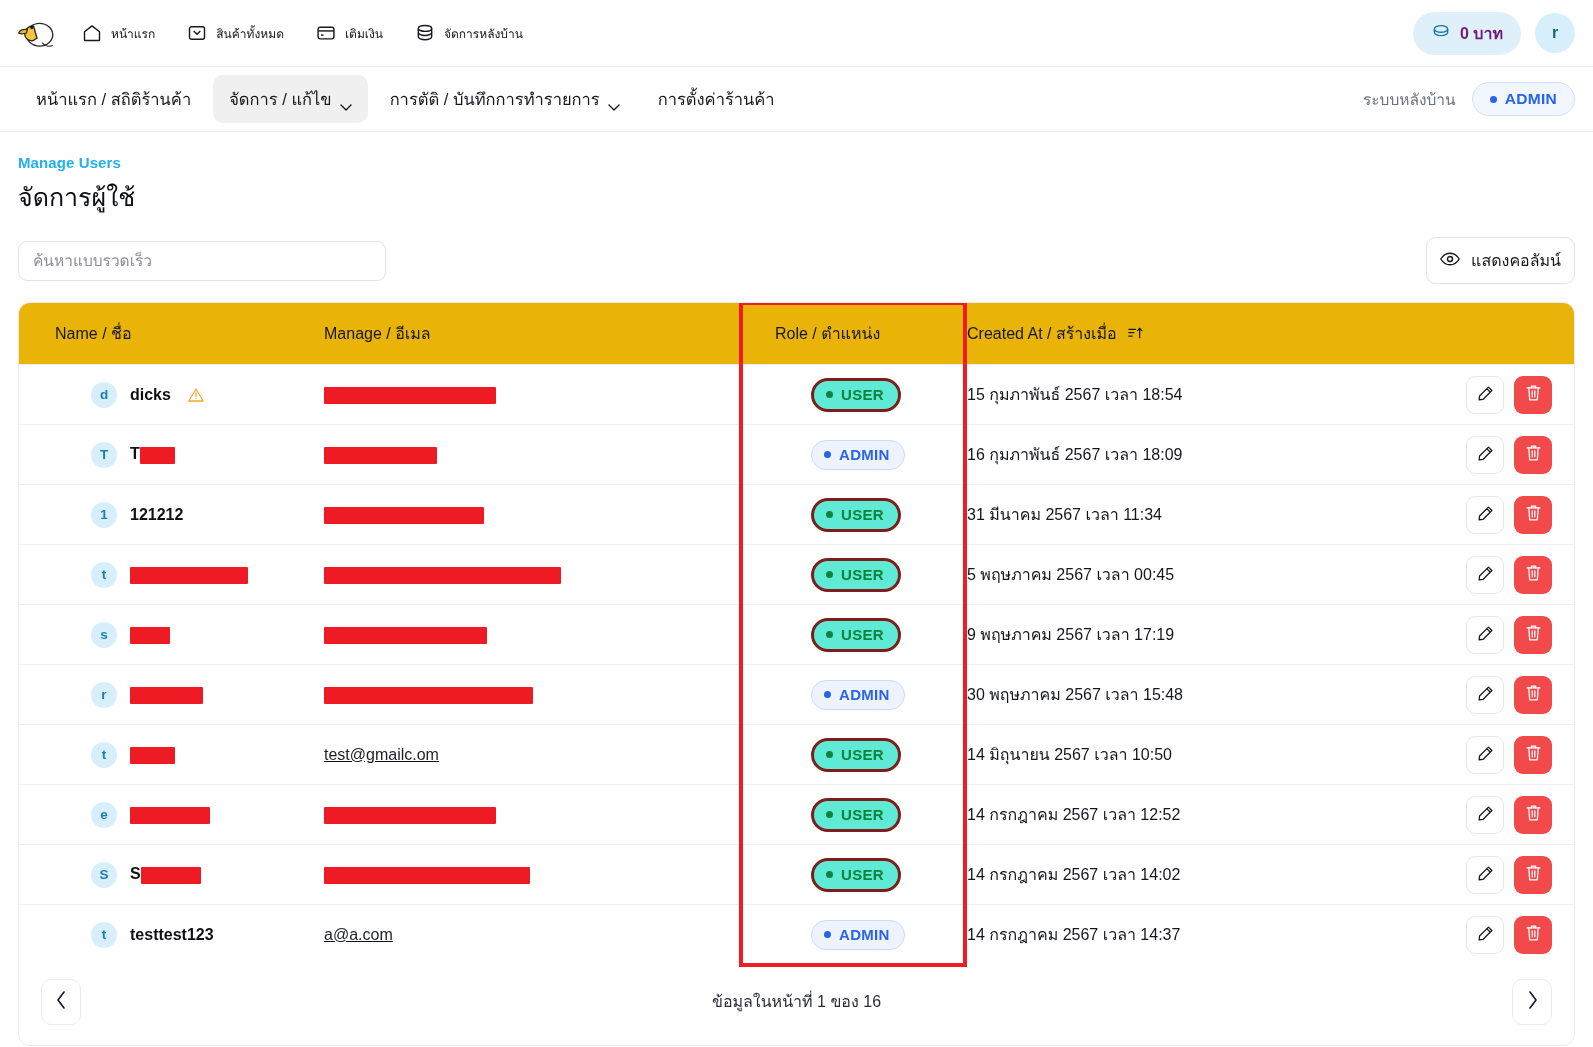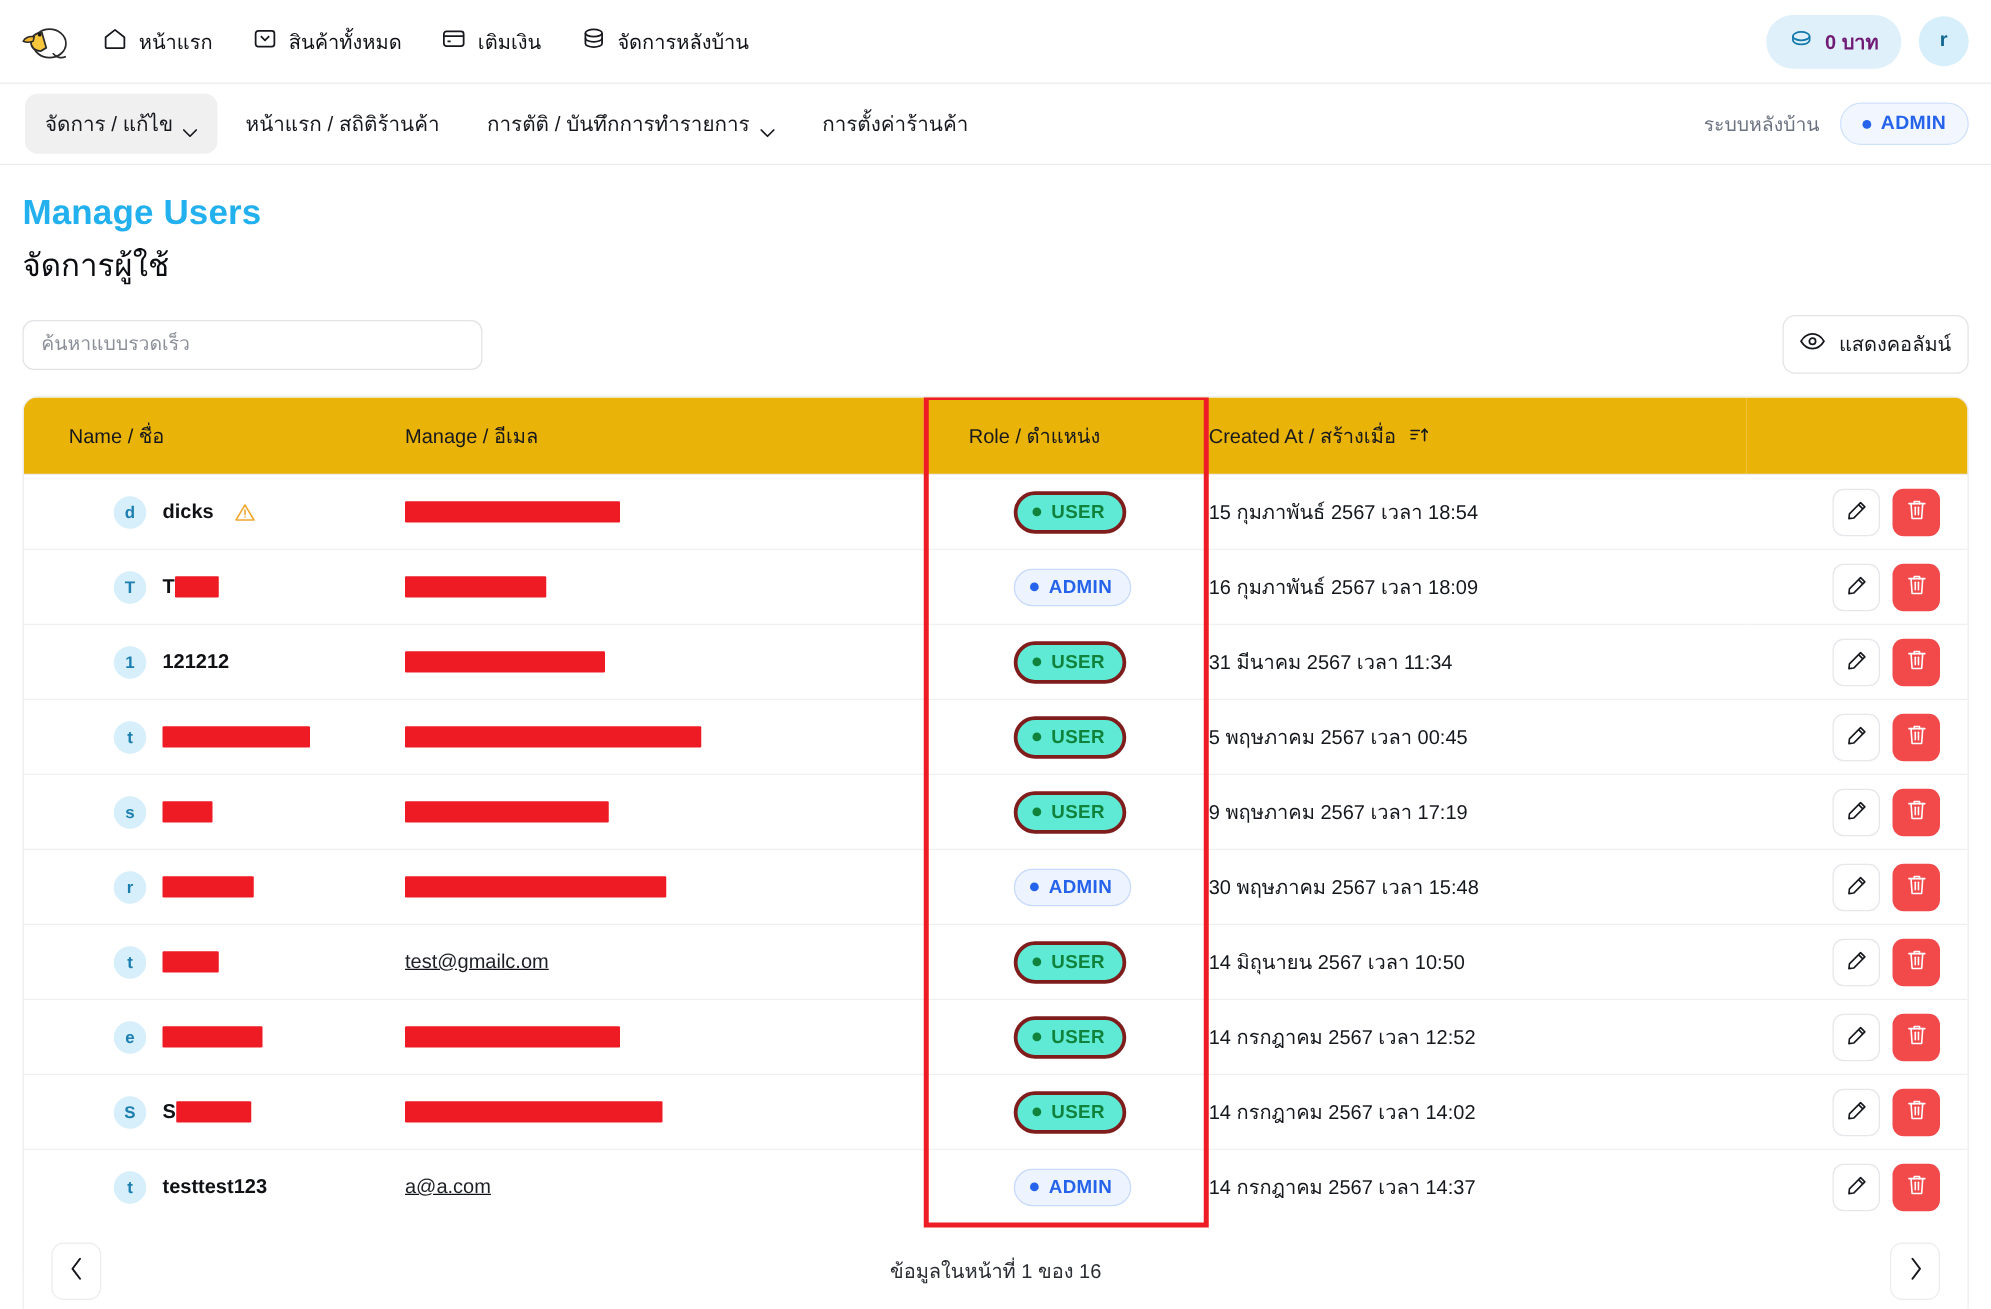--- a/index.html
+++ b/index.html
@@ -21,24 +21,24 @@
     padding: 0 18px 0 14px;
     gap: 0;
   }
   .brand-logo {
     width: 46px; height: 46px;
     display: flex; align-items: center; justify-content: center;
     margin-right: 10px;
   }
   .nav-links { display: flex; align-items: center; gap: 8px; }
   .nav-link {
-    display: flex; align-items: flex-start; gap: 9px;
+    display: flex; align-items: flex-end; gap: 9px;
     padding: 8px 12px;
     border-radius: 8px;
-    font-size: 16px;
+    font-size: 12px;
     color: #111317;
     cursor: pointer;
     white-space: nowrap;
   }
   .nav-ico { width: 20px; height: 20px; display:block; flex: 0 0 20px; }
   .topnav-right { margin-left: auto; display: flex; align-items: center; gap: 14px; }
   .balance-chip {
     display: flex; align-items: center; gap: 9px;
     background: #dff0fb;
     color: #701a75;
@@ -90,21 +90,21 @@
     color: #2563eb;
     letter-spacing: .3px;
     cursor: pointer;
   }
   .dot { width: 7px; height: 7px; border-radius: 50%; display:block; }
 
   
   .page-wrap { padding: 22px 18px 0 18px; }
   .eyebrow {
     color: #22b0ee;
-    font-size: 28px;
+    font-size: 15px;
     font-weight: 700;
     letter-spacing: .1px;
   }
   .page-title {
     font-size: 25px;
     font-weight: 400;
     margin-top: 6px;
     color: #0b0d11;
   }
 
@@ -321,30 +321,30 @@
       </span>
       <span>0 บาท</span>
     </div>
     <div class="avatar-top">
       <span>r</span>
     </div>
   </div>
 </div>
 
 <div class="subnav">
+  <div class="subnav-item">
+    <span>หน้าแรก / สถิติร้านค้า</span>
+  </div>
   <div class="subnav-item active">
     <span>จัดการ / แก้ไข</span>
     <span class="caret">
       <svg width="12" height="7" viewBox="0 0 12 7" fill="none" stroke="#16181d" stroke-width="1.4" stroke-linecap="round" stroke-linejoin="round">
           <path d="M1 1 L6 6 L11 1"></path>
         </svg>
     </span>
-  </div>
-  <div class="subnav-item">
-    <span>หน้าแรก / สถิติร้านค้า</span>
   </div>
   <div class="subnav-item">
     <span>การตัติ / บันทึกการทำรายการ</span>
     <span class="caret">
       <svg width="12" height="7" viewBox="0 0 12 7" fill="none" stroke="#16181d" stroke-width="1.4" stroke-linecap="round" stroke-linejoin="round">
           <path d="M1 1 L6 6 L11 1"></path>
         </svg>
     </span>
   </div>
   <div class="subnav-item">

